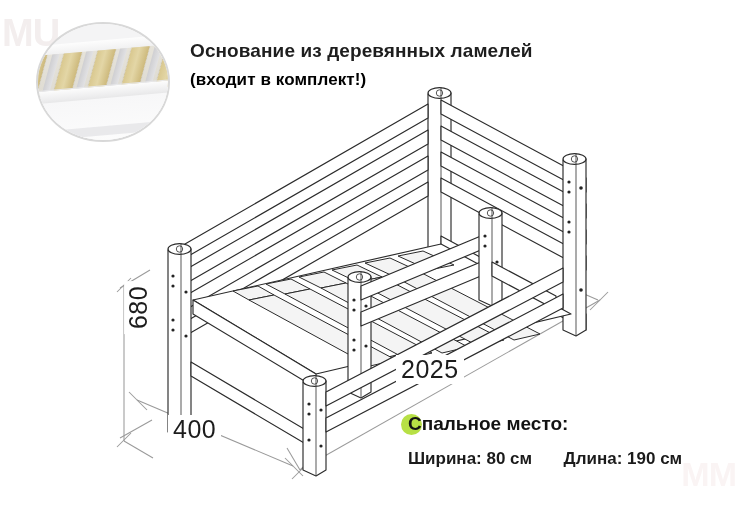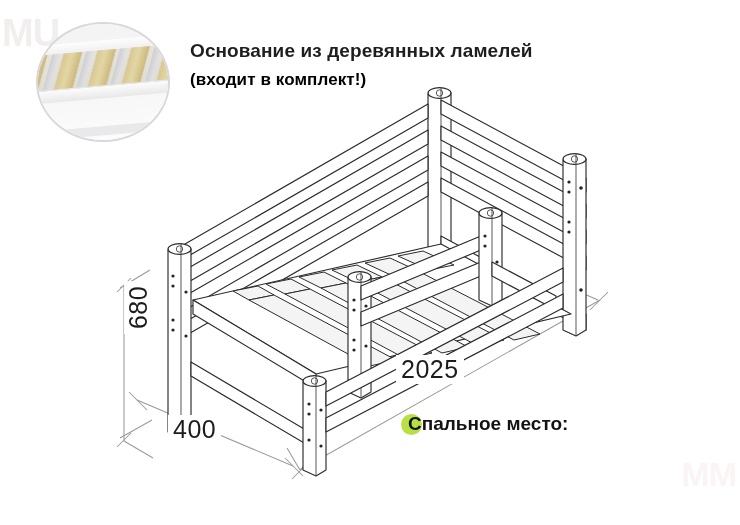--- a/index.html
+++ b/index.html
@@ -318,15 +318,20 @@
 
   <div class="dimlabel dim-680">680</div>
   <div class="dimlabel dim-920">400</div>
   <div class="dimlabel dim-2020">2025</div>
 
   <div class="spec">
     <div class="spec-head">
       <span class="green-dot"></span>
       <span class="txt">Спальное место:</span>
     </div>
+    <div class="spec-row">
+      <span>Ширина: 80 см</span>
+      <span class="gap"></span>
+      <span>Длина: 190 см</span>
+    </div>
   </div>
 
 </div>
 
 </body></html>

